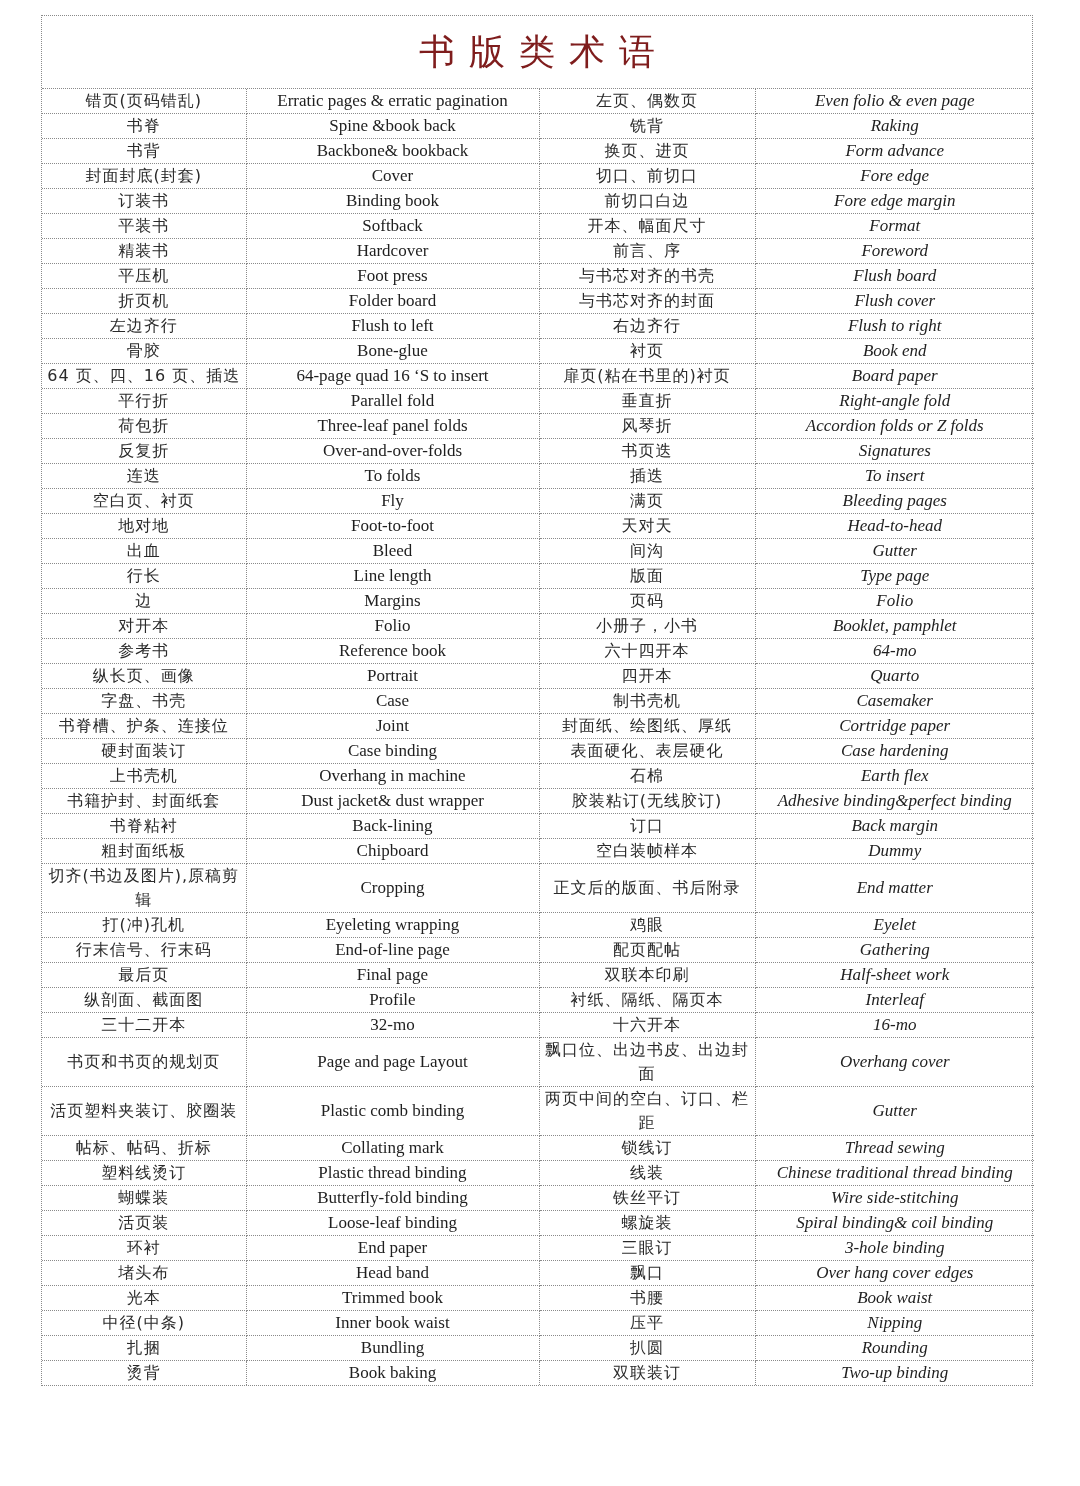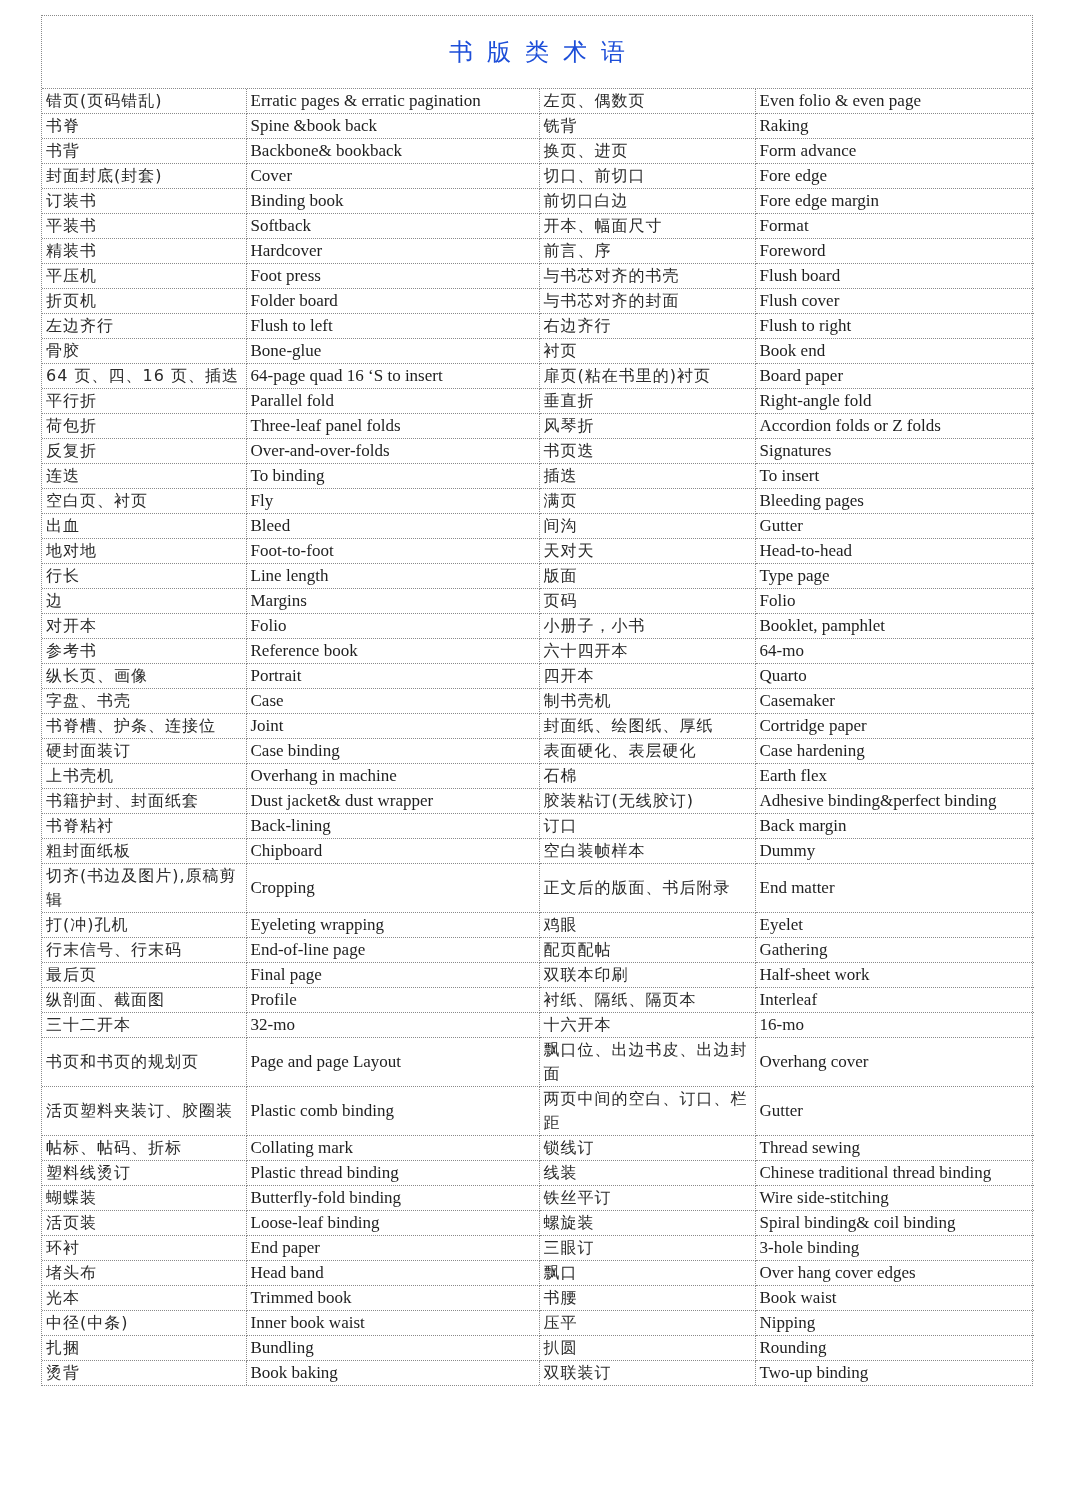--- a/index.html
+++ b/index.html
@@ -7,34 +7,34 @@
   .sheet {
     position: absolute; left: 41px; top: 15px; width: 992px;
     border: 1px dotted #8a8a8a; box-sizing: border-box;
   }
   .title-row {
     height: 72px; display: flex; align-items: center; justify-content: center;
     border-bottom: 1px dotted #8a8a8a;
   }
   .title {
     font-family: "DejaVu Serif", "Liberation Serif", serif;
-    font-size: 24px; color: #1d4ed8; letter-spacing: 14px; padding-left: 14px;
+    font-size: 36px; color: #7f1d1d; letter-spacing: 14px; padding-left: 14px;
   }
-  table { border-collapse: collapse; width: 100%; table-layout: fixed; }
+  table { border-collapse: collapse; width: 100%; table-layout: fixed; text-align: center; }
   td {
     border-right: 1px dotted #8a8a8a; border-bottom: 1px dotted #8a8a8a;
     padding: 0 4px; height: 23.8px; vertical-align: middle;
     font-family: "Liberation Serif", "DejaVu Serif", serif;
     font-size: 17px; color: #1e1e1e; white-space: nowrap; overflow: hidden;
     line-height: 24px;
   }
   td.zh { font-family: "DejaVu Sans", "Liberation Sans", sans-serif; font-size: 16px; color: #2a2a2a; letter-spacing: 1px; }
   td.wrap { white-space: normal; }
   tr.tall td { height: 48px; }
-  td:last-child { border-right: none; }
+  td:last-child { border-right: none; font-style: italic; }
   tr:last-child td { border-bottom: none; }
   col.c1 { width: 204px; } col.c2 { width: 293px; } col.c3 { width: 216px; } col.c4 { width: 279px; }
 </style>
 </head>
 <body>
 
 <div class="sheet">
   <div class="title-row">
     <span class="title">书版类术语</span>
   </div>
@@ -131,41 +131,41 @@
           <td class="en">Accordion folds or Z folds</td>
         </tr>
         <tr>
           <td class="zh">反复折</td>
           <td class="en">Over-and-over-folds</td>
           <td class="zh">书页迭</td>
           <td class="en">Signatures</td>
         </tr>
         <tr>
           <td class="zh">连迭</td>
-          <td class="en">To binding</td>
+          <td class="en">To folds</td>
           <td class="zh">插迭</td>
           <td class="en">To insert</td>
         </tr>
         <tr>
           <td class="zh">空白页、衬页</td>
           <td class="en">Fly</td>
           <td class="zh">满页</td>
           <td class="en">Bleeding pages</td>
         </tr>
         <tr>
+          <td class="zh">地对地</td>
+          <td class="en">Foot-to-foot</td>
+          <td class="zh">天对天</td>
+          <td class="en">Head-to-head</td>
+        </tr>
+        <tr>
           <td class="zh">出血</td>
           <td class="en">Bleed</td>
           <td class="zh">间沟</td>
           <td class="en">Gutter</td>
-        </tr>
-        <tr>
-          <td class="zh">地对地</td>
-          <td class="en">Foot-to-foot</td>
-          <td class="zh">天对天</td>
-          <td class="en">Head-to-head</td>
         </tr>
         <tr>
           <td class="zh">行长</td>
           <td class="en">Line length</td>
           <td class="zh">版面</td>
           <td class="en">Type page</td>
         </tr>
         <tr>
           <td class="zh">边</td>
           <td class="en">Margins</td>

